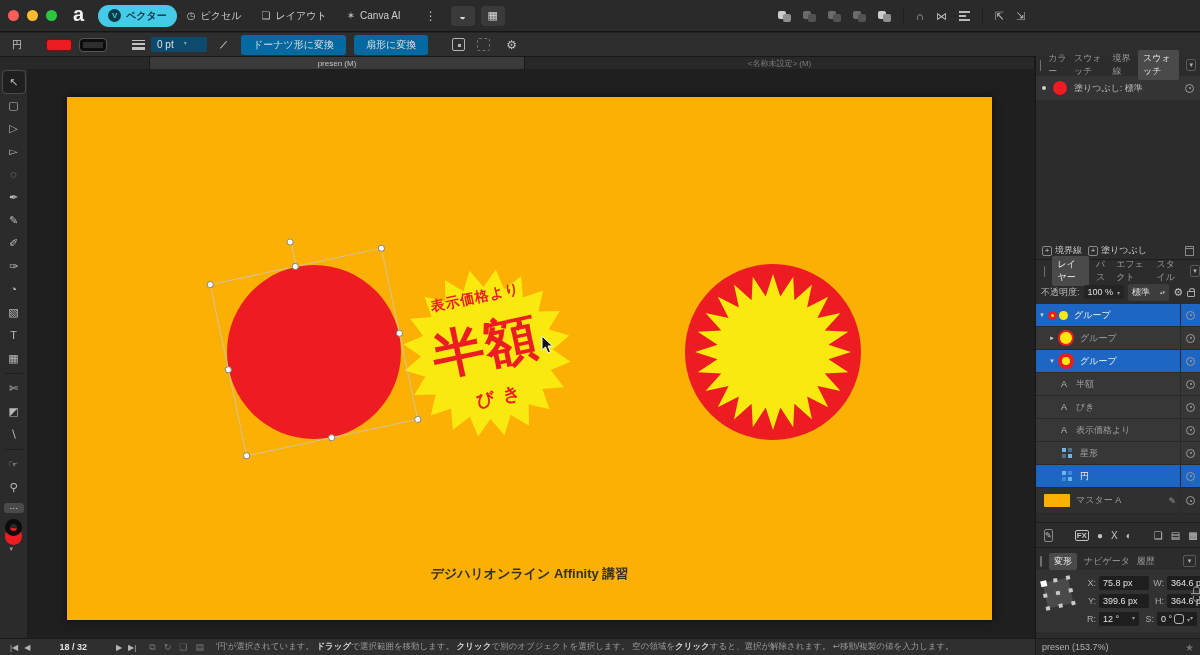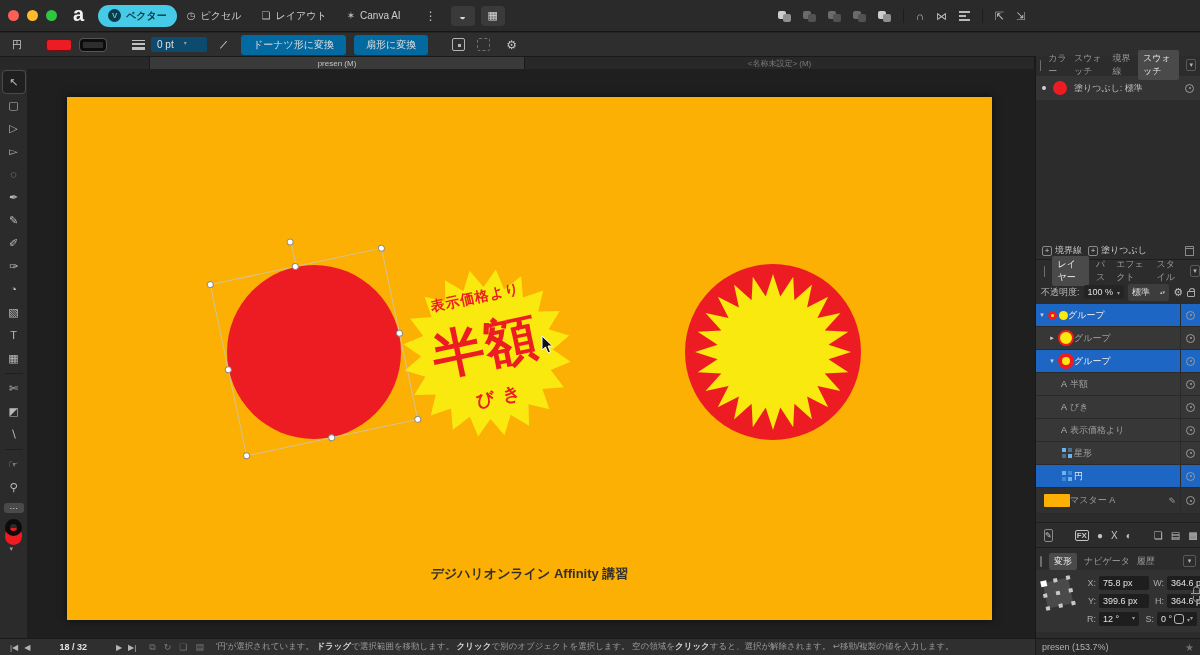--- a/index.html
+++ b/index.html
@@ -111,21 +111,21 @@
   #blendbox{background:#3d3d3d;flex:1;justify-content:space-between;}
   .updown{display:inline-flex;flex-direction:column;font-size:5px;line-height:4px;color:#bbb;}
   #op-gear{color:#c0c0c0;font-size:11px;}
   .lockico{width:8px;height:6px;border:1px solid #aaa;border-radius:1px;position:relative;margin-top:3px;flex:none;}
   .lockico::before{content:"";position:absolute;top:-4px;left:1px;width:4px;height:3px;border:1px solid #aaa;border-bottom:none;border-radius:3px 3px 0 0;}
 
   #lrows{position:absolute;left:0;top:248px;width:100%;}
   .lrow{height:23px;background:#373737;border-bottom:1px solid #2a2a2a;display:flex;align-items:center;}
   .lrow.sel{background:var(--blue);}
   .lrow .chev{width:12px;text-align:center;color:#cfcfcf;font-size:7px;flex:none;}
-  .llabel{color:#9e9e9e;white-space:nowrap;overflow:hidden;}
+  .llabel{color:#9e9e9e;margin-left:6px;white-space:nowrap;overflow:hidden;}
   .lrow.sel .llabel{color:#eaeaea;}
   .leye{margin-left:auto;width:20px;height:100%;border-left:1px solid #2a2a2a;display:flex;align-items:center;justify-content:center;flex:none;}
   .aico{width:12px;text-align:center;color:#b5b5b5;font-size:9px;flex:none;}
   .t-mini{display:flex;gap:2px;flex:none;}
   .t-mini i{width:9px;height:9px;border-radius:50%;display:block;}
   .t-mini .m1{border:3px solid var(--red);background:var(--yellow);}
   .t-mini .m2{background:var(--yellow);}
   .t-ystar{width:16px;height:16px;border-radius:50%;background:var(--yellow);border:2px solid var(--red);flex:none;}
   .t-rstar{width:16px;height:16px;border-radius:50%;background:var(--red);position:relative;flex:none;}
   .t-rstar::after{content:"";position:absolute;left:4px;top:4px;width:8px;height:8px;border-radius:50%;background:var(--yellow);}

